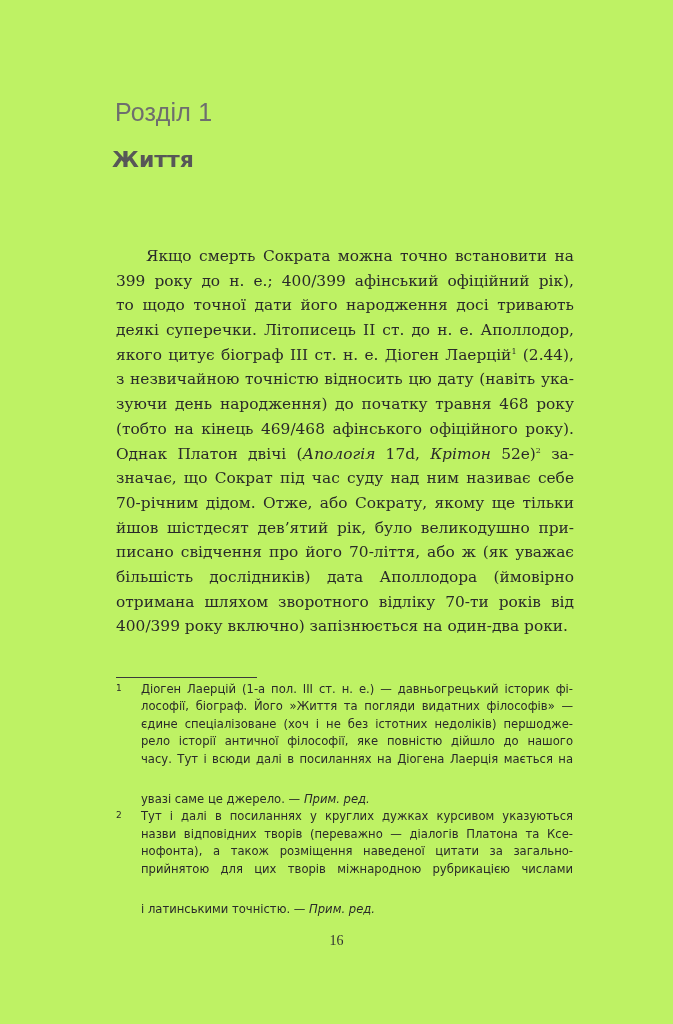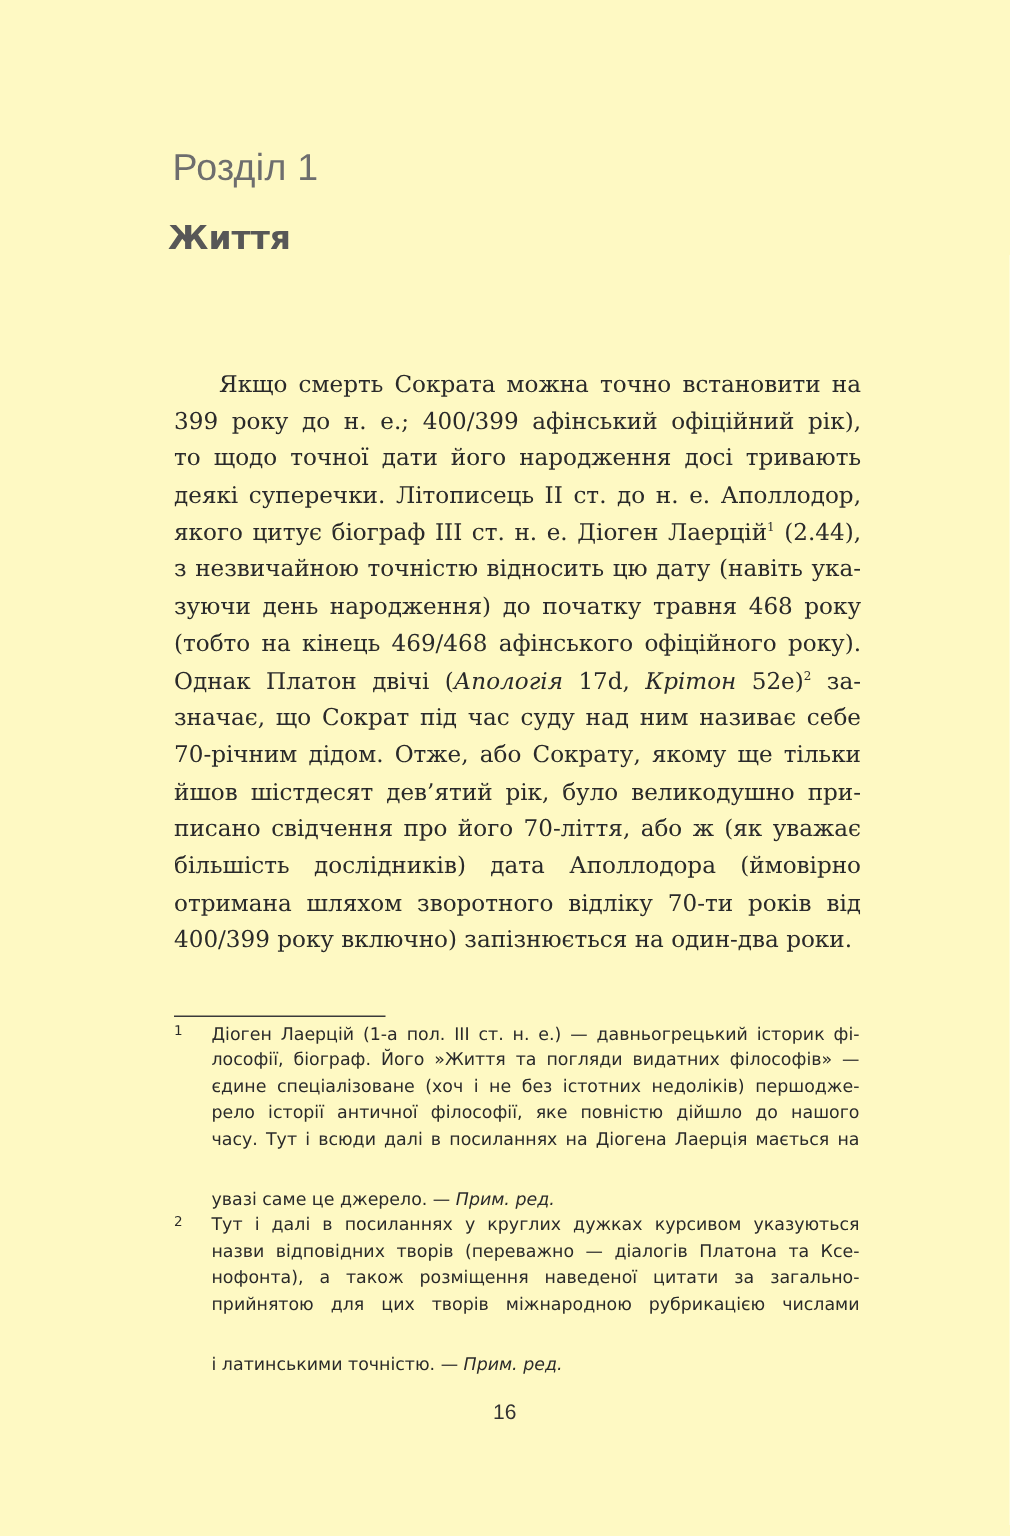--- a/index.html
+++ b/index.html
@@ -1,17 +1,17 @@
 <!DOCTYPE html>
 <html><head>
   <meta charset="utf-8">
   <style>
     html, body { margin: 0; padding: 0; background: #ffffff; }
     body { width: 673px; height: 1024px; position: relative; overflow: hidden; }
-    .page { position: absolute; left: 0; top: 0; width: 673px; height: 1024px; background: #fef9c3; }
+    .page { position: absolute; left: 0; top: 0; width: 673px; height: 1024px; background: #bef264; }
     .chapter-label {
       position: absolute; left: 115px; top: 98px;
       font-family: "Liberation Sans", sans-serif; font-size: 25px; font-weight: 300;
       color: #6e6e6e; letter-spacing: 0.2px;
     }
     .chapter-title {
       position: absolute; left: 112px; top: 147px;
       font-family: "DejaVu Sans", sans-serif; font-size: 22px; font-weight: bold;
       color: #575757;
     }
@@ -32,21 +32,21 @@
       color: #2a2a2a;
     }
     .fn { position: relative; padding-left: 25px; }
     .fn-num { position: absolute; left: 0; top: -1px; font-size: 9px; }
     .fn-line { display: block; white-space: nowrap; text-align: justify; text-align-last: justify; height: 17.4px; }
     .fn-line.last { text-align-last: left; margin-top: 23px; }
     .fn-line b { font-weight: normal; margin-top: 39px; }
     .fn-line i { font-style: italic; }
     .page-number {
       position: absolute; left: 0; width: 673px; top: 933px; text-align: center;
-      font-family: Liberation Sans, sans-serif; font-size: 14px; color: #333333;
+      font-family: Liberation Serif, serif; font-size: 14px; color: #333333;
     }
   </style>
 </head>
 <body>
 
 <div class="page">
   <div class="chapter-label">Розділ 1</div>
   <div class="chapter-title">Життя</div>
 
   <div class="body-text">

